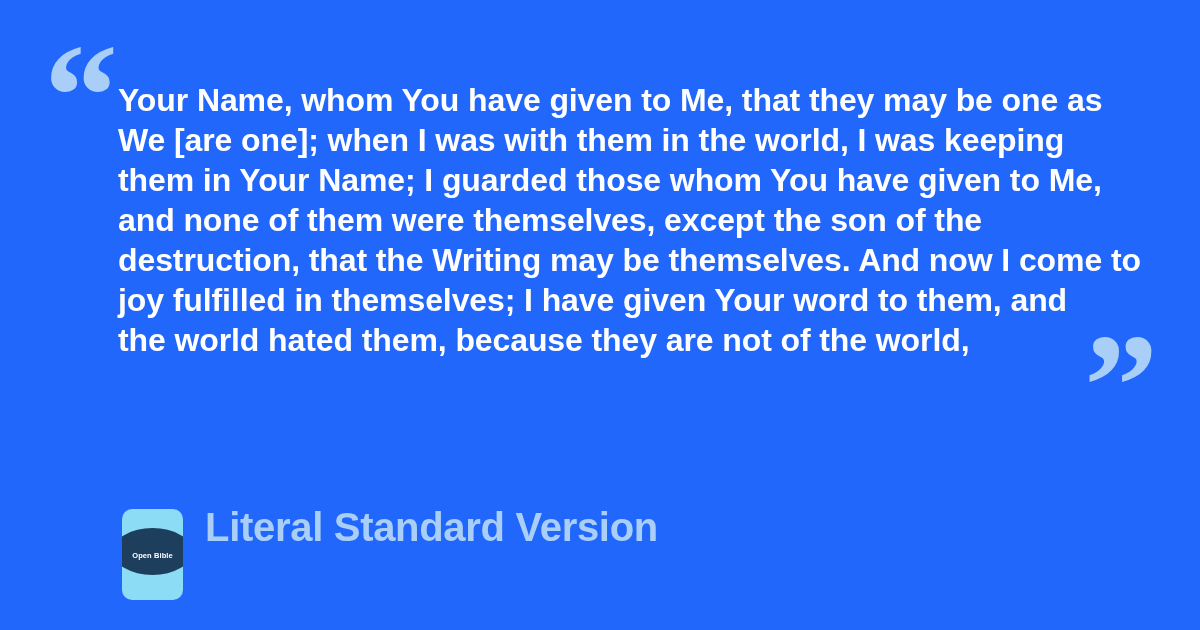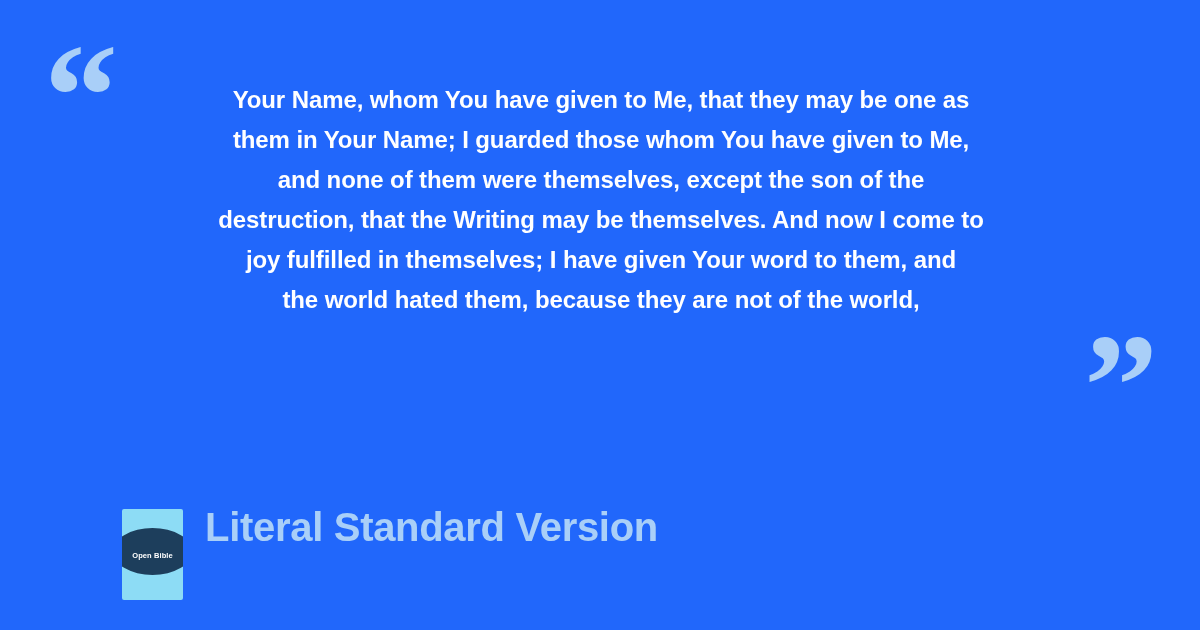--- a/index.html
+++ b/index.html
@@ -41,23 +41,22 @@
     top: 312px;
     font-size: 148px;
   }
 
   
   #quote-text {
     position: absolute;
     left: 118px;
     top: 80px;
     width: 966px;
-    text-align: center;
     color: #ffffff;
-    font-size: 24px;
+    font-size: 32px;
     font-weight: 700;
     line-height: 40px;
     letter-spacing: -0.1px;
   }
   #quote-text .qline {
     display: block;
     white-space: nowrap;
   }
 
   
@@ -67,21 +66,21 @@
     top: 504px;
     display: flex;
     align-items: flex-start;
   }
 
   #bible-logo-icon {
     position: relative;
     width: 61px;
     height: 91px;
     background: #8ddcf5;
-    border-radius: 2px;
+    border-radius: 10px;
     overflow: hidden;
     flex: 0 0 auto;
     margin-top: 5px;
   }
   #bible-logo-icon .band {
     position: absolute;
     left: -9px;
     top: 19px;
     width: 79px;
     height: 47px;
@@ -127,20 +126,21 @@
 </style>
 </head>
 <body>
 
 <div id="quote-card">
 
   <span id="open-quote-mark" class="quote-mark">“</span>
 
   <div id="quote-text">
     <span class="qline">Your Name, whom You have given to Me, that they may be one as</span>
+    <span class="qline">We [are one]; when I was with them in the world, I was keeping</span>
     <span class="qline">them in Your Name; I guarded those whom You have given to Me,</span>
     <span class="qline">and none of them were themselves, except the son of the</span>
     <span class="qline">destruction, that the Writing may be themselves. And now I come to</span>
     <span class="qline">joy fulfilled in themselves; I have given Your word to them, and</span>
     <span class="qline">the world hated them, because they are not of the world,</span>
   </div>
 
   <span id="close-quote-mark" class="quote-mark">”</span>
 
   <div id="branding">

